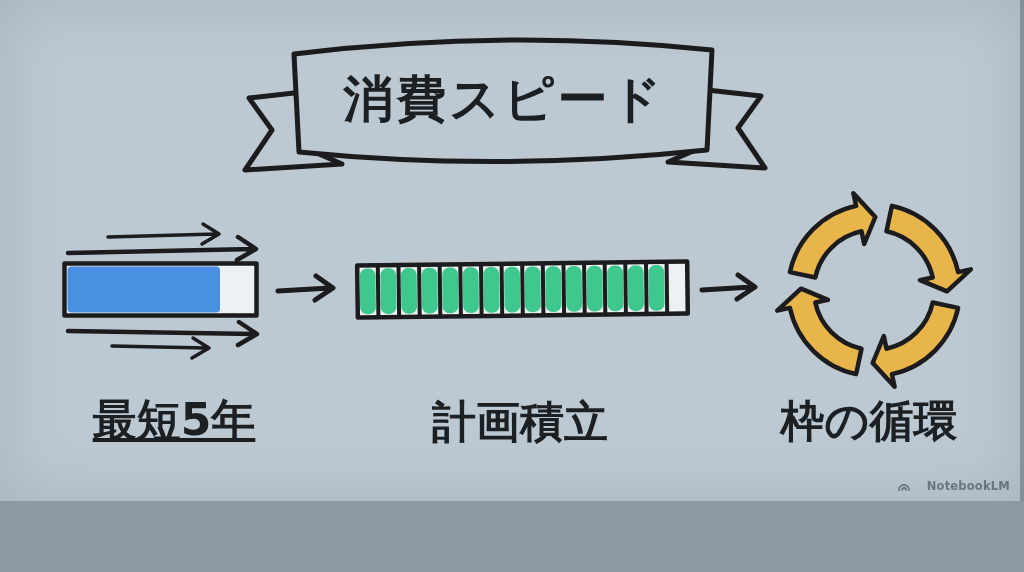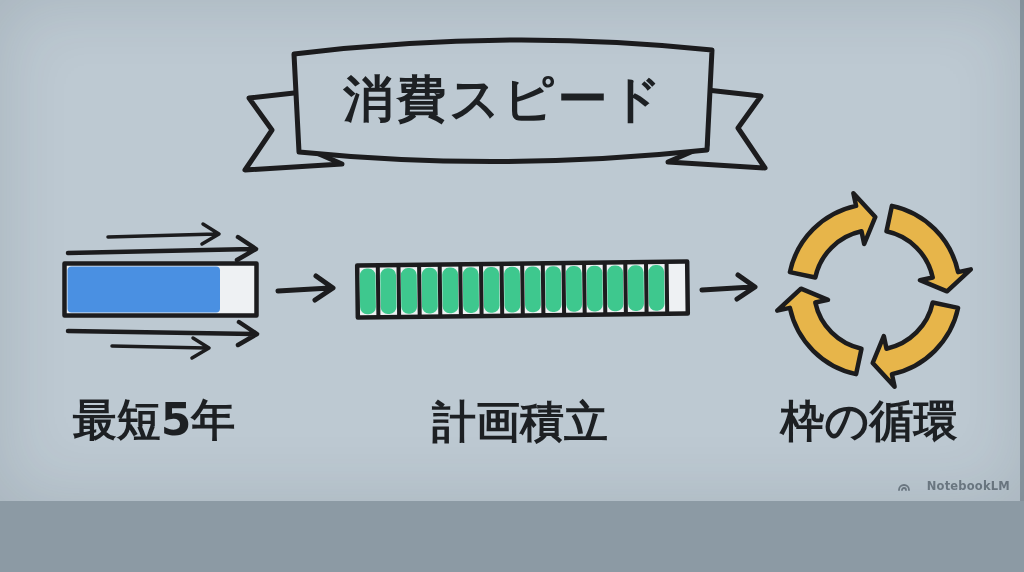--- a/index.html
+++ b/index.html
@@ -20,21 +20,21 @@
   .banner-title{
     position:absolute;left:295px;top:48px;width:418px;height:102px;
     display:flex;align-items:center;justify-content:center;
     font-size:50px;font-weight:700;letter-spacing:3px;color:#1d2023;
     white-space:nowrap;
   }
   .step-label{
     position:absolute;height:58px;display:flex;align-items:center;justify-content:center;
     font-size:44px;font-weight:700;color:#1d2023;white-space:nowrap;
   }
-  .step-label.l1{left:32px;top:391px;width:244px;}
+  .step-label.l1{left:52px;top:391px;width:244px;text-decoration:underline;}
   .step-label.l2{left:390px;top:393px;width:260px;}
   .step-label.l3{left:749px;top:392px;width:240px;}
   .watermark{
     position:absolute;right:14px;bottom:7px;height:16px;
     display:flex;align-items:center;gap:16px;
     color:#6e7a84;font-size:11.5px;font-weight:700;letter-spacing:.2px;
   }
   .watermark svg{display:block;}
 </style>
 </head>

